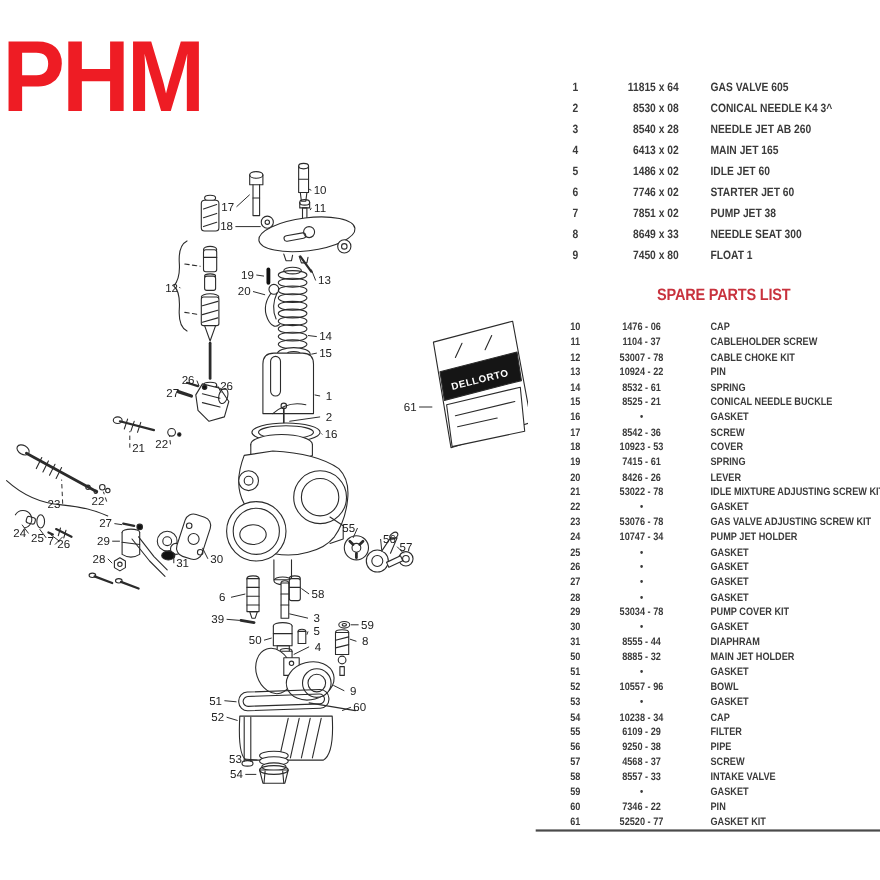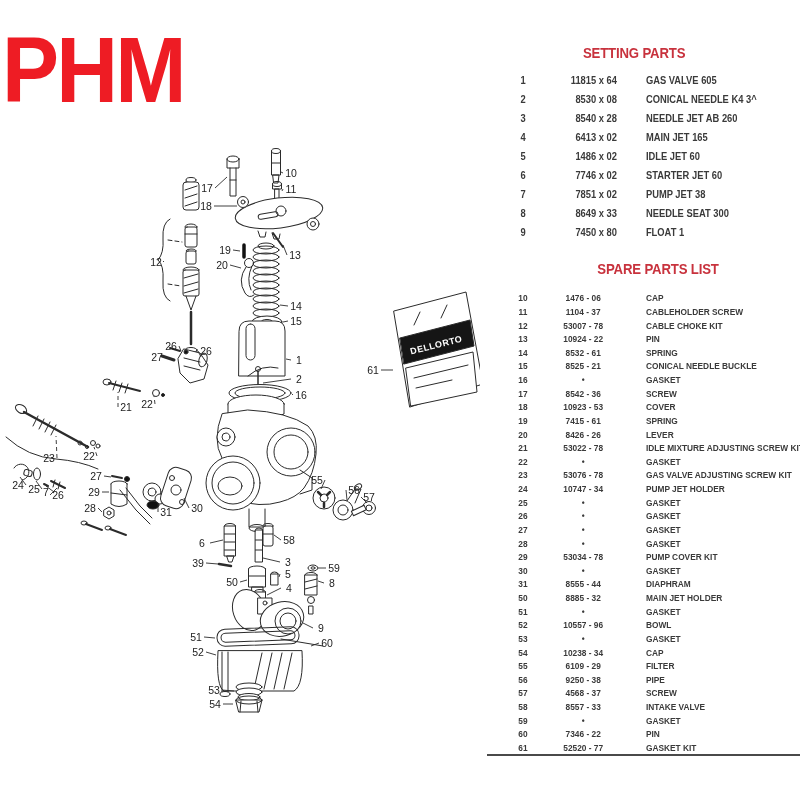--- a/index.html
+++ b/index.html
@@ -32,23 +32,20 @@
            text-anchor:middle;font-weight:400;}
   .brand{font-size:9px;font-weight:700;fill:#fff;text-anchor:middle;letter-spacing:.5px;}
 </style>
 </head>
 <body>
 
 <div class="page">
 
   <div class="logo">PHM</div>
 
-  <div class="heading h-setting">
-    <span>SETTING PARTS</span>
-  </div>
   <div class="rows setting-rows" id="setting-rows">
       <div class="row">
         <span class="num">1</span>
         <span class="code">11815 x 64</span>
         <span class="desc">GAS VALVE 605</span>
       </div>
       <div class="row">
         <span class="num">2</span>
         <span class="code">8530 x 08</span>
         <span class="desc">CONICAL NEEDLE K4 3^</span>

